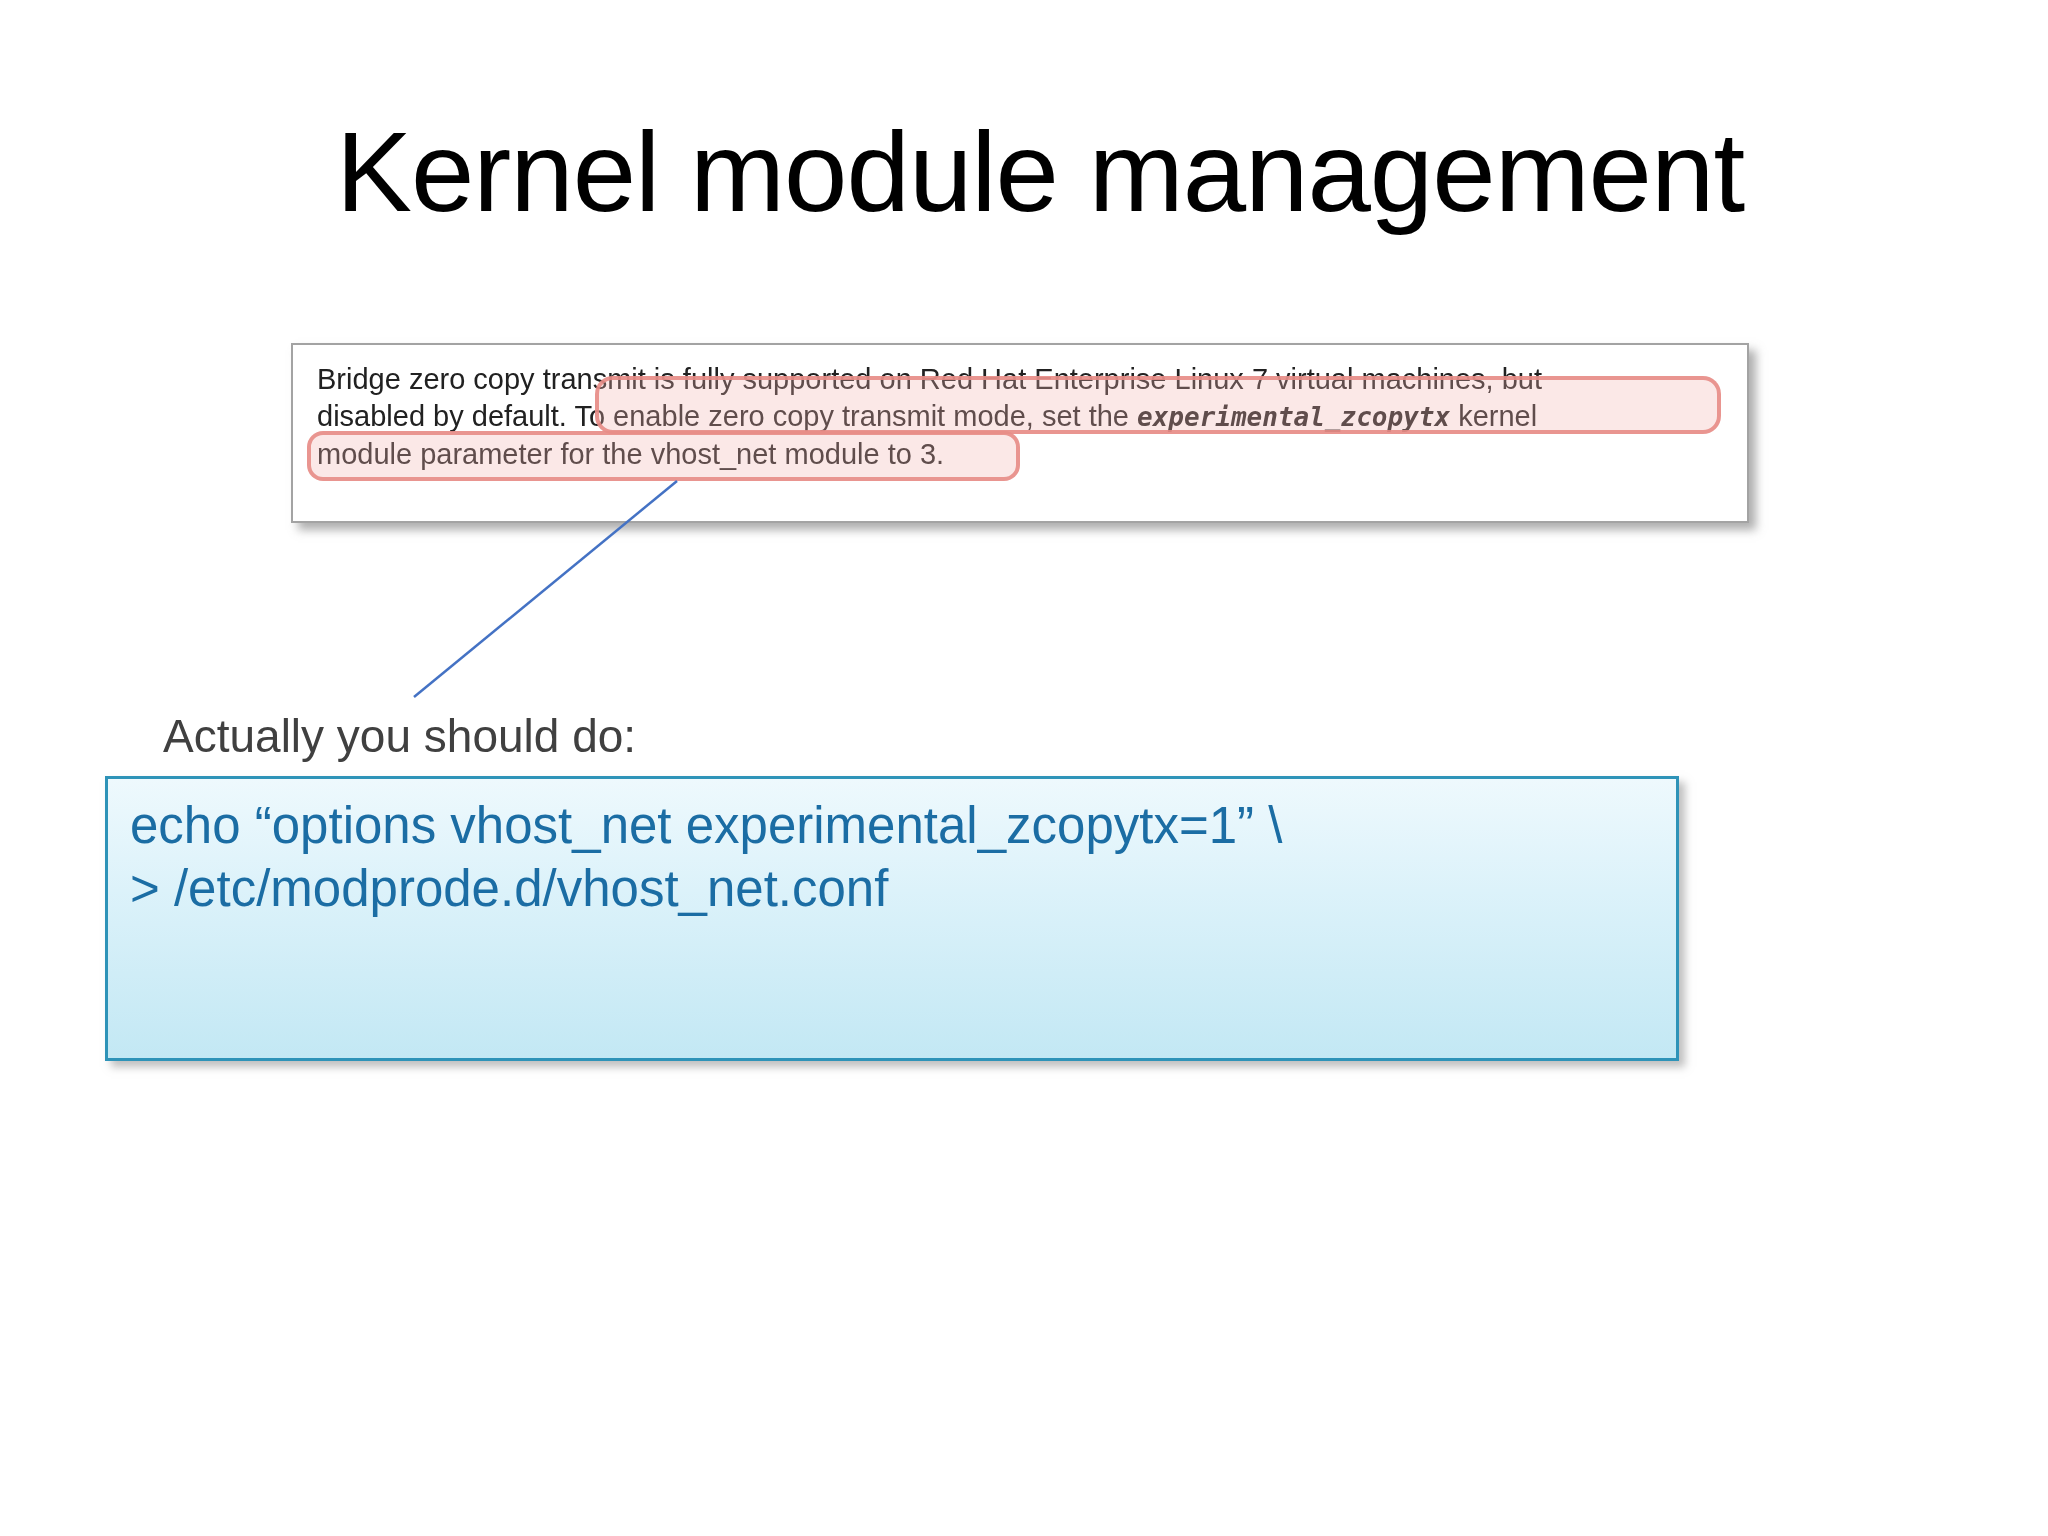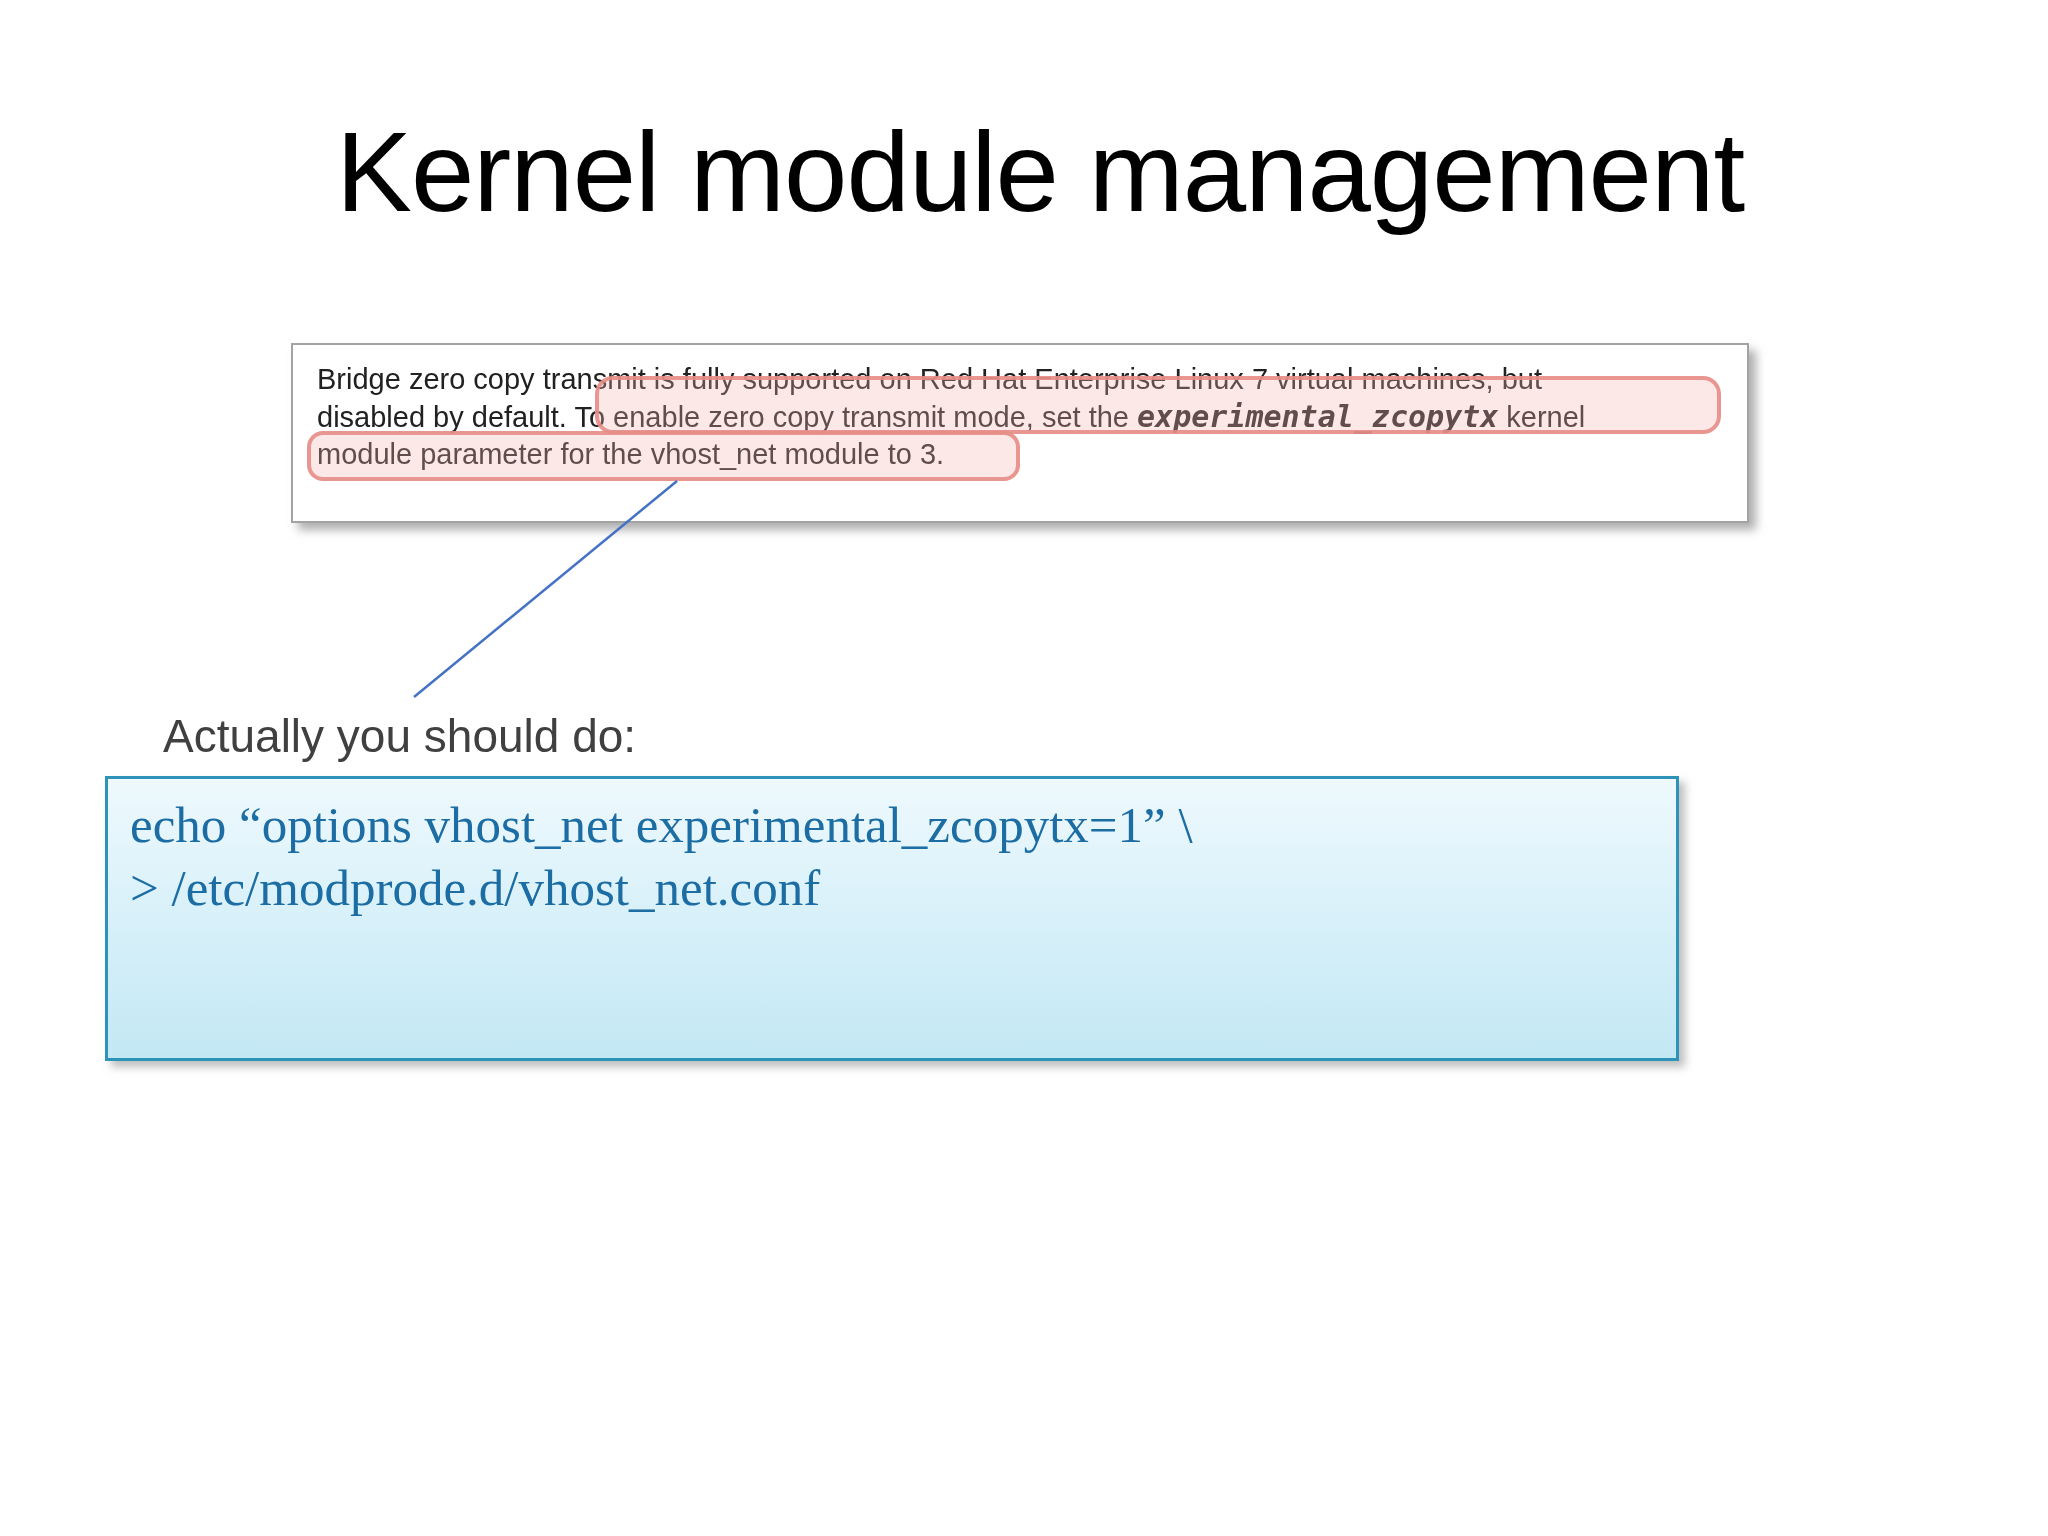--- a/index.html
+++ b/index.html
@@ -21,21 +21,21 @@
     border:2px solid #a3a3a3;
     box-shadow:7px 7px 9px rgba(110,110,110,0.55);
     padding:16px 0 16px 24px;
   }
   .doc-line{
     margin:0;font-size:29px;line-height:37px;color:#212121;
     font-family:"Liberation Sans",sans-serif;white-space:pre;
   }
   .doc-code{
     font-family:"DejaVu Sans Mono",monospace;
-    font-weight:bold;font-style:italic;font-size:30px;
+    font-weight:bold;font-style:italic;font-size:26px;
   }
   .hl{
     position:absolute;box-sizing:border-box;
     border:4px solid rgba(231,140,134,0.9);
     background:rgba(242,180,176,0.30);
   }
   .hl-a{left:595px;top:376px;width:1126px;height:58px;border-radius:18px;}
   .hl-b{left:307px;top:431px;width:713px;height:50px;border-radius:16px;}
   .connector{position:absolute;left:0;top:0;width:2048px;height:1536px;pointer-events:none;}
   .callout{
@@ -44,21 +44,21 @@
   }
   .code-box{
     position:absolute;left:105px;top:776px;
     width:1574px;height:285px;box-sizing:border-box;
     border:3px solid #2e93b8;
     background:linear-gradient(180deg,#eef9fd 0%,#dcf2fa 40%,#c3e8f4 100%);
     box-shadow:6px 6px 8px rgba(130,130,130,0.5);
     padding:15px 0 0 22px;
   }
   .code-line{
-    font-family:Liberation Serif, serif;
+    font-family:Liberation Sans, sans-serif;
     font-size:51px;line-height:63px;color:#1b6da4;
     white-space:pre;
   }
 </style>
 </head>
 <body>
 
 <div>
 
   <h1 class="title">Kernel module management</h1>

